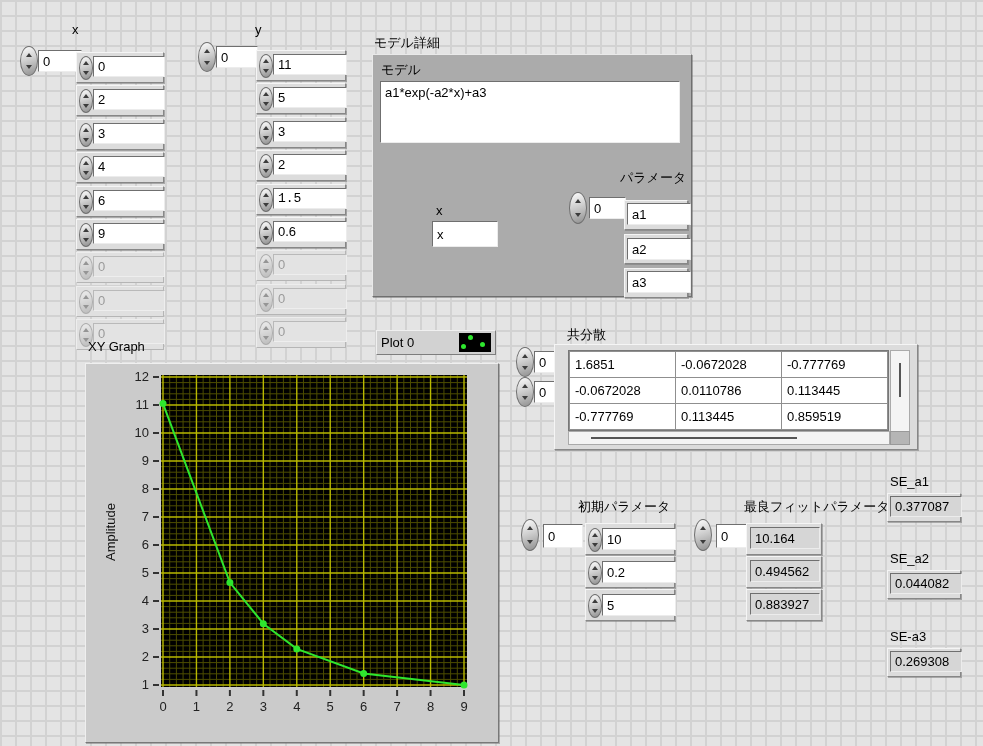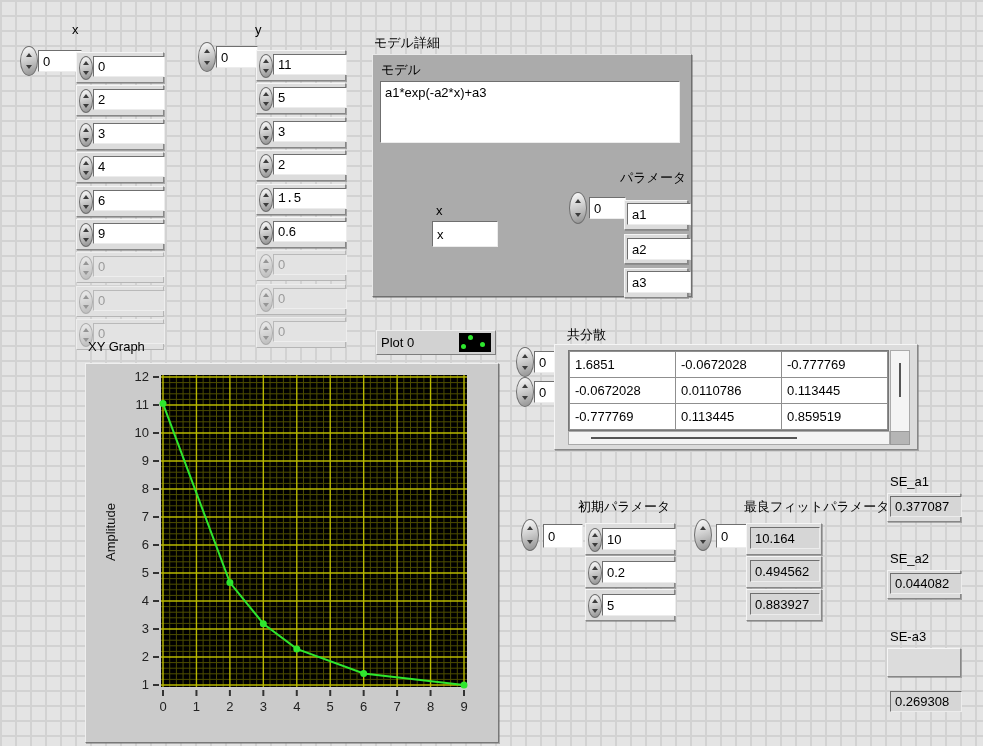--- a/index.html
+++ b/index.html
@@ -378,14 +378,14 @@
 <div class="lbl" style="left:890px;top:474px;">SE_a1</div>
 <div class="tile" style="left:887px;top:493px;width:72px;height:27px;">
   <div class="box ind" style="left:2px;top:2px;width:62px;height:19px;">0.377087</div>
 </div>
 <div class="lbl" style="left:890px;top:551px;">SE_a2</div>
 <div class="tile" style="left:887px;top:570px;width:72px;height:27px;">
   <div class="box ind" style="left:2px;top:2px;width:62px;height:19px;">0.044082</div>
 </div>
 <div class="lbl" style="left:890px;top:629px;">SE-a3</div>
 <div class="tile" style="left:887px;top:648px;width:72px;height:27px;">
-  <div class="box ind" style="left:2px;top:2px;width:62px;height:19px;margin-top:40px;">0.269308</div>
+  <div class="box ind" style="left:2px;top:2px;width:62px;height:19px;">0.269308</div>
 </div>
 
 </body></html>

